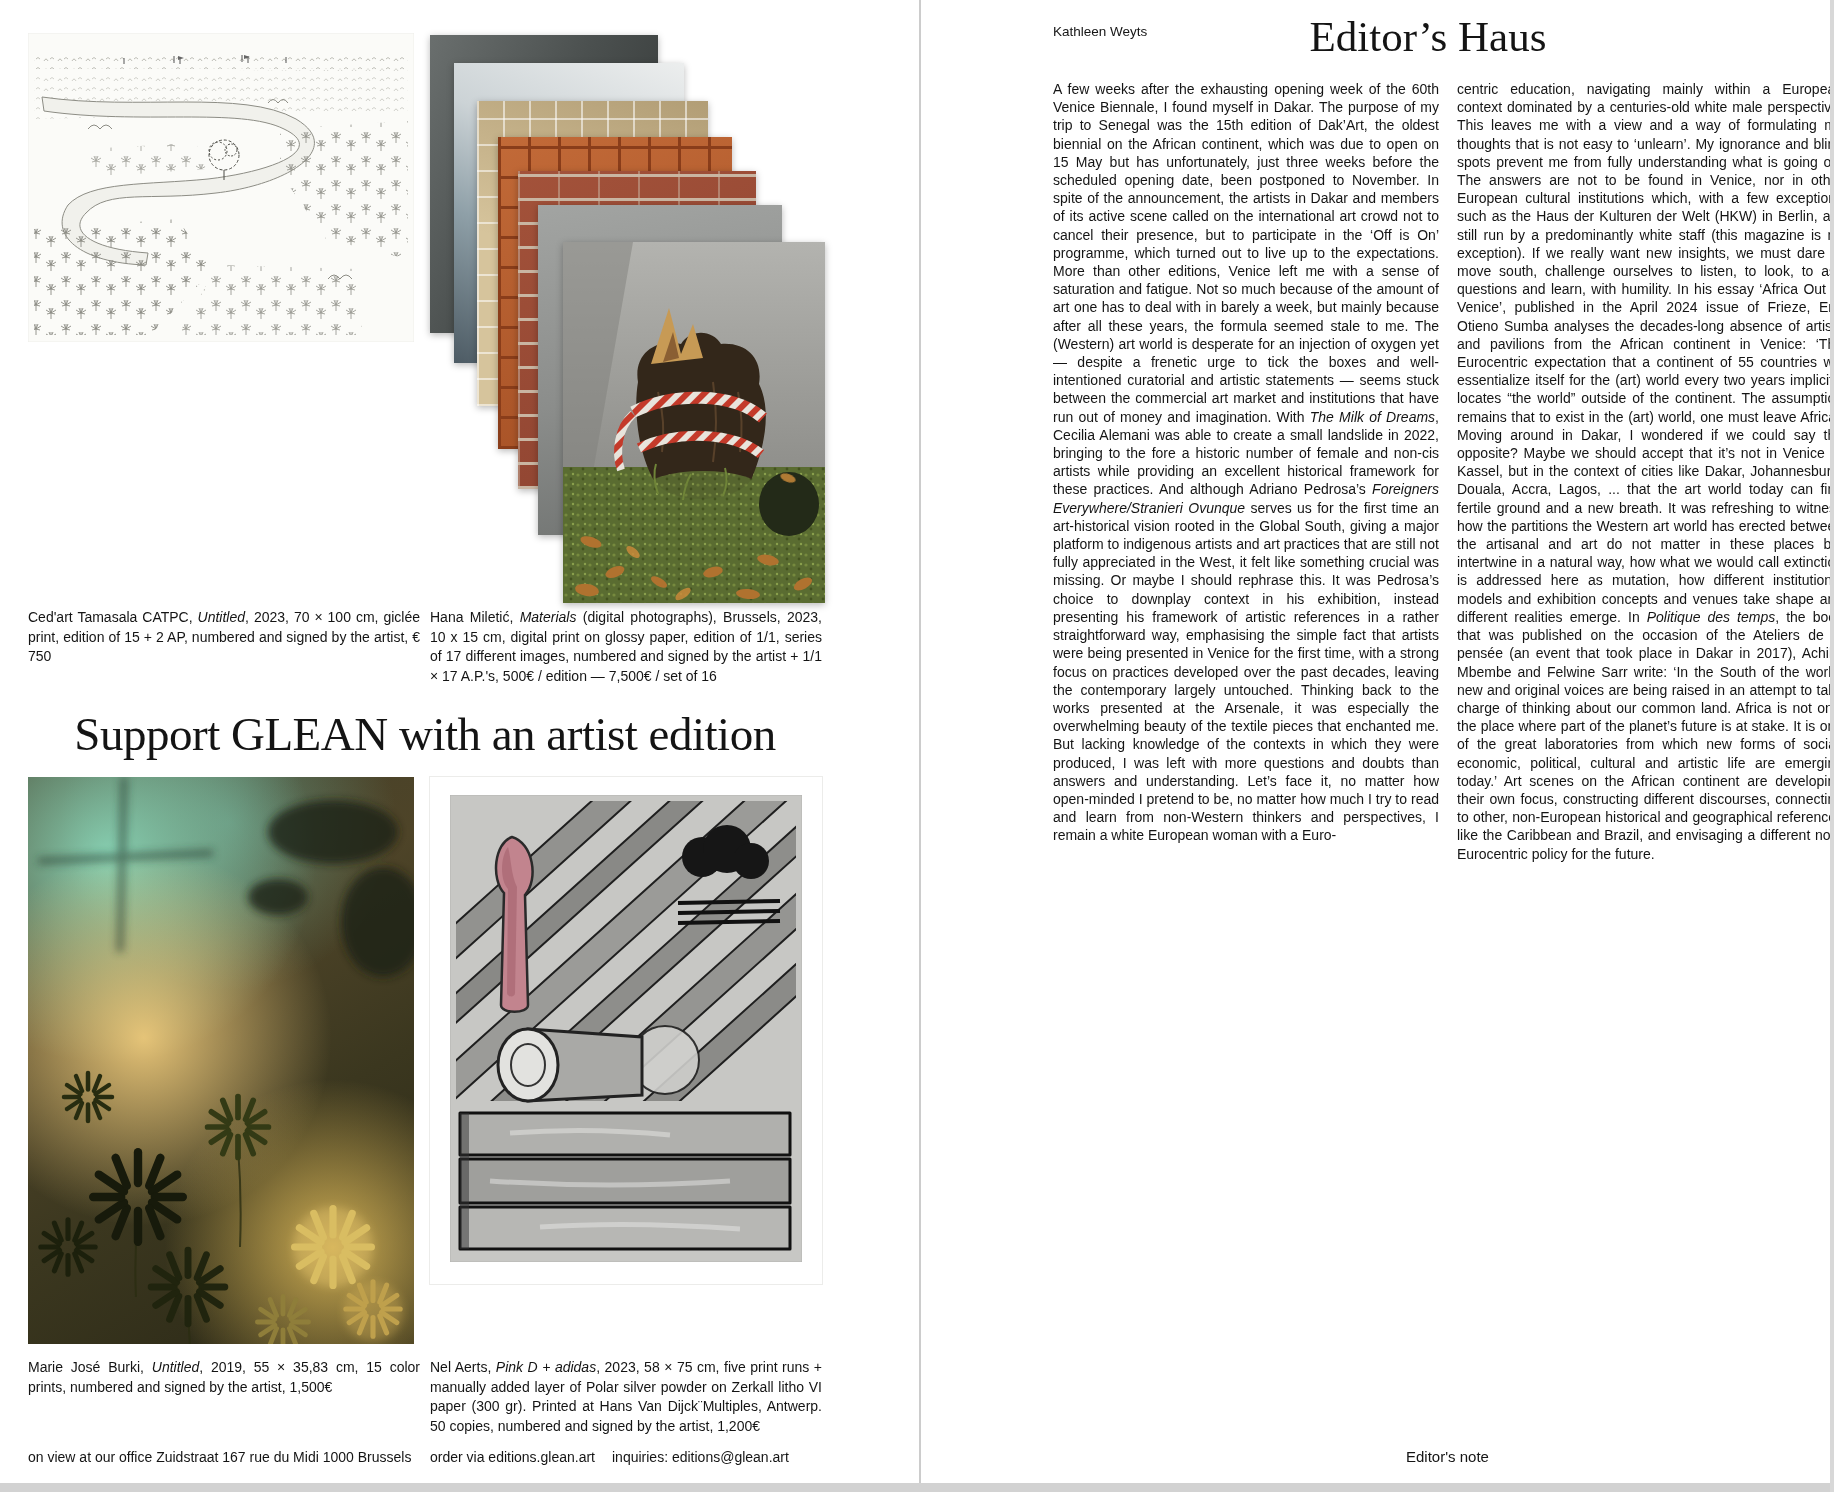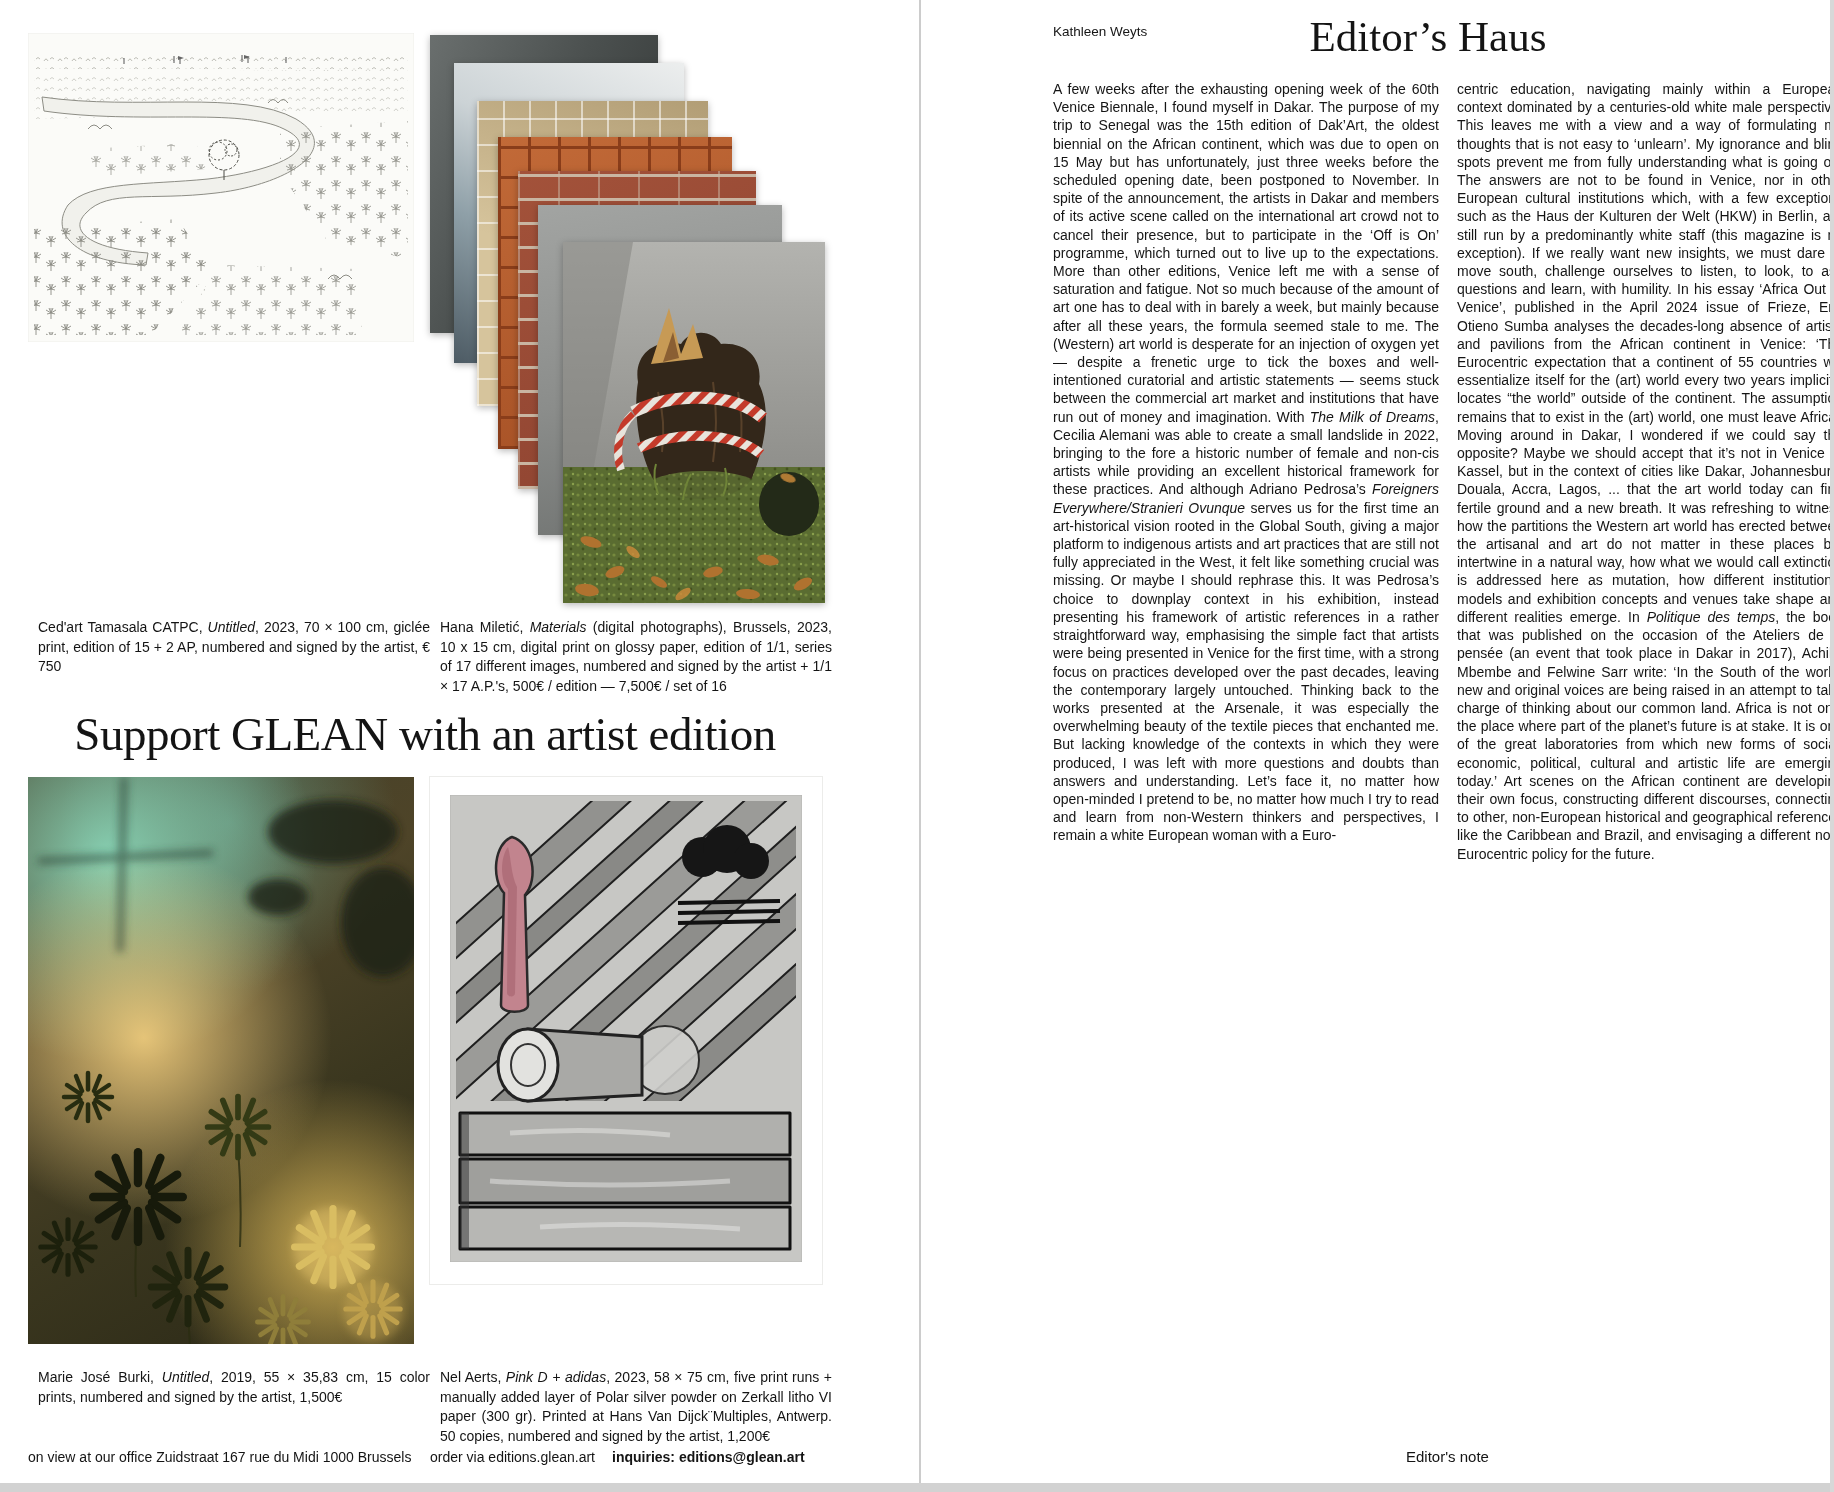--- a/index.html
+++ b/index.html
@@ -7,37 +7,37 @@
        font-family:"Liberation Sans","DejaVu Sans",sans-serif;color:#141414;}
   .abs{position:absolute;}
   .it{font-style:italic;}
 
   
   .divider{left:919px;top:0;width:2px;height:1492px;background:#cccccc;}
   .bottom-strip{left:0;top:1483px;width:1834px;height:9px;background:#d2d2d2;}
   .right-strip{left:1830px;top:0;width:4px;height:1492px;background:#d8d8d8;}
 
   
-  .cap{margin:10px;font-size:14px;line-height:19.5px;text-align:justify;width:392px;}
+  .cap{margin:0;font-size:14px;line-height:19.5px;text-align:justify;width:392px;}
   .cap1{left:28px;top:608px;}
   .cap2{left:430px;top:608px;}
   .cap3{left:28px;top:1358px;}
   .cap4{left:430px;top:1358px;}
   .headline{left:28px;top:706px;width:794px;margin:0;text-align:center;
             font-family:"Liberation Serif","DejaVu Serif",serif;
             font-weight:normal;font-size:47px;line-height:56px;letter-spacing:-0.5px;}
   .byline{left:1020px;top:24px;font-size:13.5px;}
   .note-title{left:1020px;top:12px;width:750px;margin:0;text-align:center;
               font-family:"Liberation Serif","DejaVu Serif",serif;
               font-weight:normal;font-size:43px;line-height:50px;}
   .bodycol{top:80px;width:386px;font-size:14px;line-height:18.2px;text-align:justify;}
   .foot{font-size:14px;line-height:18px;}
   .foot-onview{left:28px;top:1448px;}
   .foot-order{left:430px;top:1448px;}
-  .foot-inquiries{left:612px;top:1448px;font-weight:bold;}
+  .foot-inquiries{left:612px;top:1448px;}
   .foot-section{left:1373px;top:1448px;font-size:15px;}
   .foot-page{left:1424px;top:1448px;width:386px;text-align:right;font-size:13.5px;}
 
   
   .drawing{left:28px;top:33px;width:386px;height:309px;}
   .stack{left:430px;top:33px;width:395px;height:570px;}
   .card{position:absolute;box-shadow:0 2px 7px rgba(0,0,0,.28);}
   .c1{left:0;top:2px;width:228px;height:298px;
       background:
         linear-gradient(#c4cac7,#c4cac7) 28px 36px / 64px 84px no-repeat,

